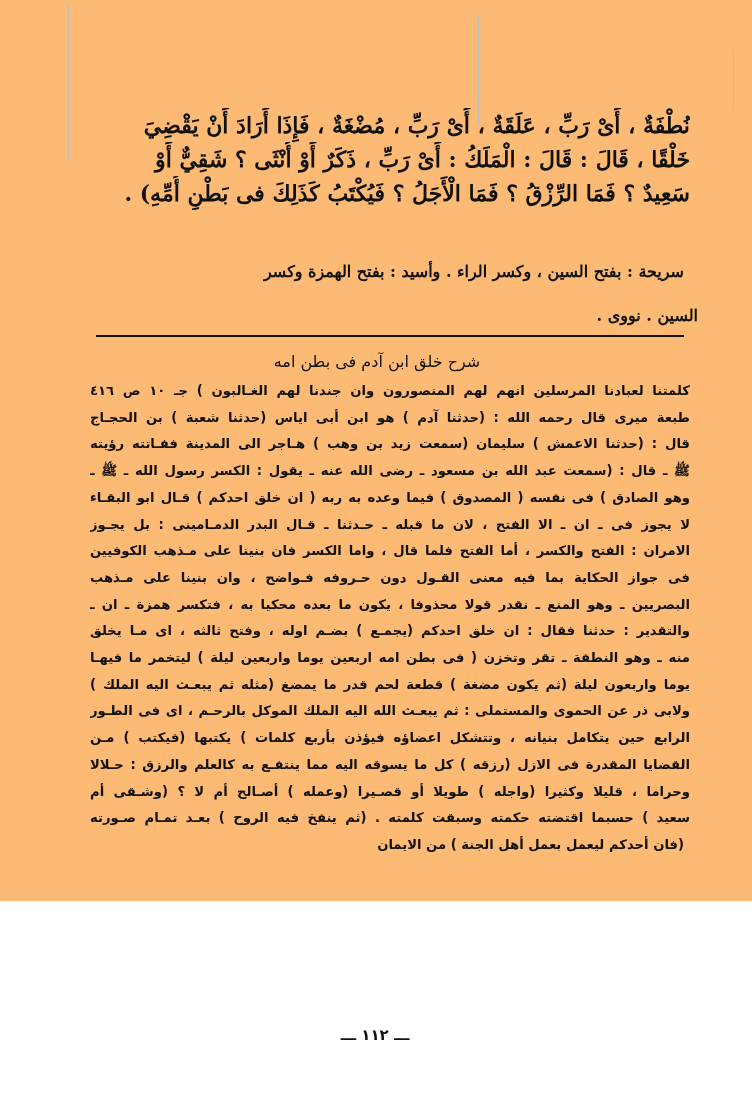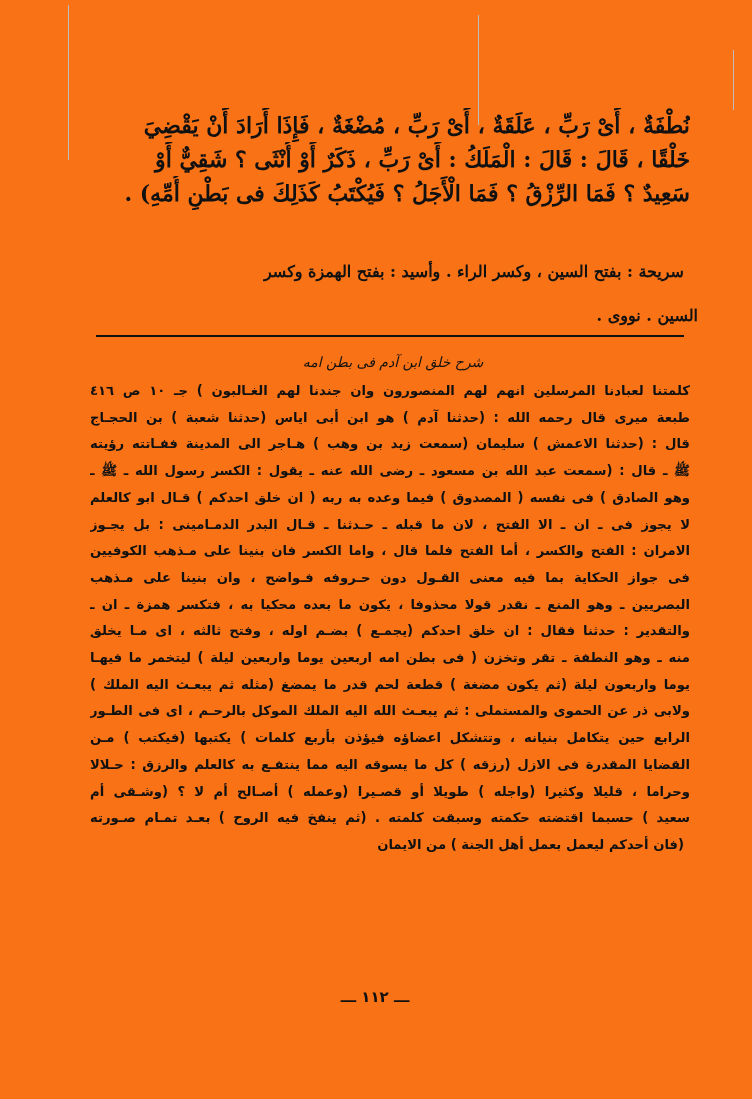--- a/index.html
+++ b/index.html
@@ -10,22 +10,22 @@
     body {
       width: 752px;
       height: 1099px;
       position: relative;
       overflow: hidden;
       color: #111111;
     }
     .page {
       position: absolute;
       left: 0; top: 0;
-      width: 752px; height: 1099px;
-      background: #f97316;
+      width: 752px; height: 901px;
+      background: #fdba74;
     }
     .hadith {
       position: absolute;
       left: 96px;
       top: 108px;
       width: 594px;
       direction: rtl;
       text-align: justify;
       text-align-last: right;
       font-family: "DejaVu Serif", serif;
@@ -54,29 +54,28 @@
     .rule {
       position: absolute;
       left: 96px;
       top: 335px;
       width: 588px;
       height: 2px;
       background: #111111;
     }
     .commentary-title {
       position: absolute;
-      left: 96px;
+      left: 80px;
       top: 352px;
       width: 594px;
       text-align: center;
       direction: rtl;
       font-family: "DejaVu Sans", sans-serif;
-      font-size: 14px;
+      font-size: 16px;
       line-height: 20px;
-      font-style: italic;
     }
     .commentary {
       position: absolute;
       left: 90px;
       top: 378px;
       width: 600px;
       direction: rtl;
       font-family: "DejaVu Sans", sans-serif;
       font-weight: bold;
       font-size: 13.2px;
@@ -89,21 +88,21 @@
       text-align: justify;
       text-align-last: justify;
     }
     .commentary .line.last {
       text-align-last: right;
     }
     .commentary .line.indent { padding-right: 6px; }
     .page-number {
       position: absolute;
       left: 300px;
-      top: 987px;
+      top: 1025px;
       width: 150px;
       text-align: center;
       direction: rtl;
       font-family: "DejaVu Sans", sans-serif;
       font-weight: bold;
       font-size: 15px;
       line-height: 20px;
     }
     .speck {
       position: absolute;
@@ -133,21 +132,21 @@
 
   <div class="rule"></div>
 
   <div class="commentary-title">شرح خلق ابن آدم فى بطن امه</div>
 
   <div class="commentary">
     <span class="line">كلمتنا لعبادنا المرسلين انهم لهم المنصورون وان جندنا لهم الغـالبون ) جـ ١٠ ص ٤١٦</span>
     <span class="line">طبعة ميرى قال رحمه الله : (حدثنا آدم ) هو ابن أبى اياس (حدثنا شعبة ) بن الحجـاج</span>
     <span class="line">قال : (حدثنا الاعمش ) سليمان (سمعت زيد بن وهب ) هـاجر الى المدينة ففـاتته رؤيته</span>
     <span class="line">ﷺ ـ قال : (سمعت عبد الله بن مسعود ـ رضى الله عنه ـ يقول : الكسر رسول الله ـ ﷺ ـ</span>
-    <span class="line">وهو الصادق ) فى نفسه ( المصدوق ) فيما وعده به ربه ( ان خلق احدكم ) قـال ابو كالعلم</span>
+    <span class="line">وهو الصادق ) فى نفسه ( المصدوق ) فيما وعده به ربه ( ان خلق احدكم ) قـال ابو البقـاء</span>
     <span class="line">لا يجوز فى ـ ان ـ الا الفتح ، لان ما قبله ـ حـدثنا ـ قـال البدر الدمـامينى : بل يجـوز</span>
     <span class="line">الامران : الفتح والكسر ، أما الفتح فلما قال ، واما الكسر فان بنينا على مـذهب الكوفيين</span>
     <span class="line">فى جواز الحكاية بما فيه معنى القـول دون حـروفه فـواضح ، وان بنينا على مـذهب</span>
     <span class="line">البصريين ـ وهو المنع ـ نقدر قولا محذوفا ، يكون ما بعده محكيا به ، فتكسر همزة ـ ان ـ</span>
     <span class="line">والتقدير : حدثنا فقال : ان خلق احدكم (يجمـع ) بضـم اوله ، وفتح ثالثه ، اى مـا يخلق</span>
     <span class="line">منه ـ وهو النطفة ـ تقر وتخزن ( فى بطن امه اربعين يوما واربعين ليلة ) ليتخمر ما فيهـا</span>
     <span class="line">يوما واربعون ليلة (ثم يكون مضغة ) قطعة لحم قدر ما يمضغ (مثله ثم يبعـث اليه الملك )</span>
     <span class="line">ولابى ذر عن الحموى والمستملى : ثم يبعـث الله اليه الملك الموكل بالرحـم ، اى فى الطـور</span>
     <span class="line">الرابع حين يتكامل بنيانه ، وتتشكل اعضاؤه فيؤذن بأربع كلمات ) يكتبها (فيكتب ) مـن</span>
     <span class="line">القضايا المقدرة فى الازل (رزقه ) كل ما يسوقه اليه مما ينتفـع به كالعلم والرزق : حـلالا</span>

